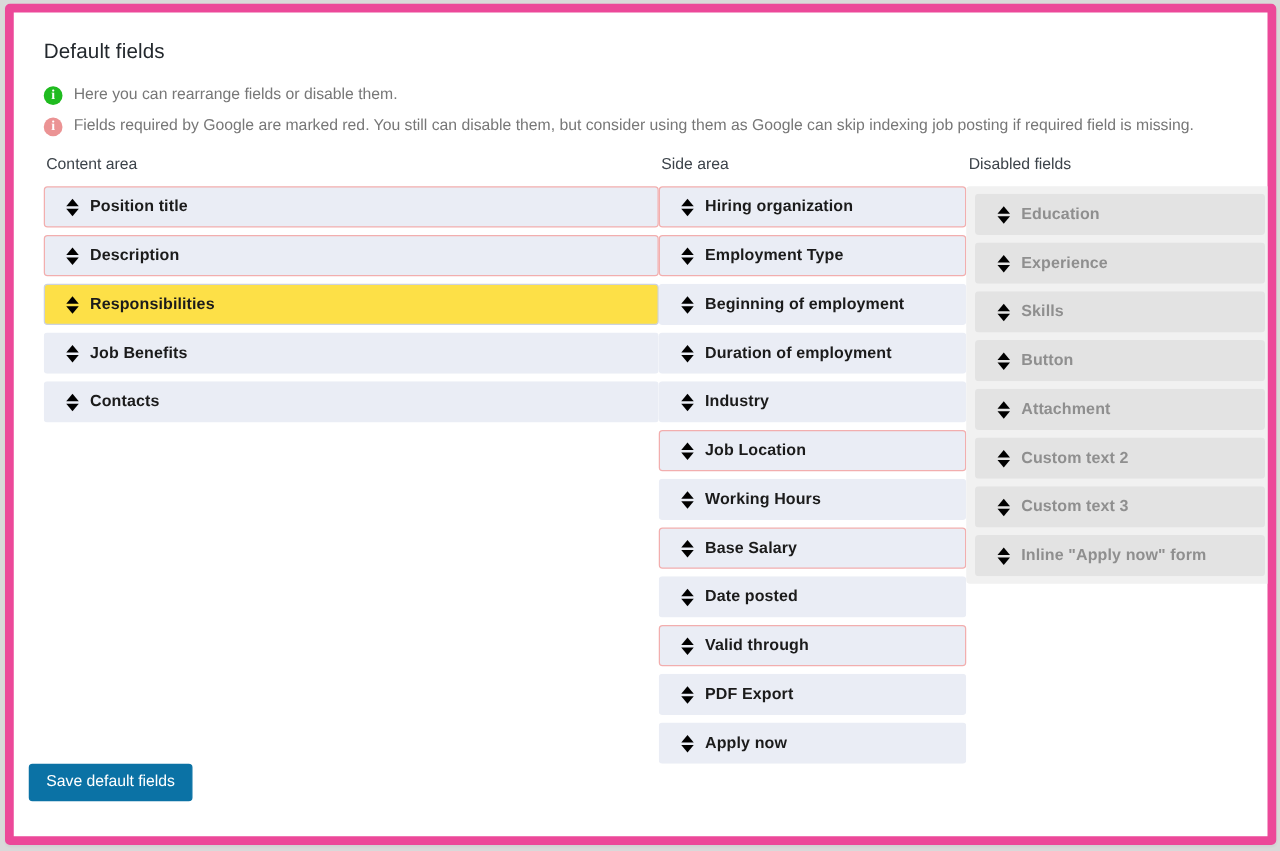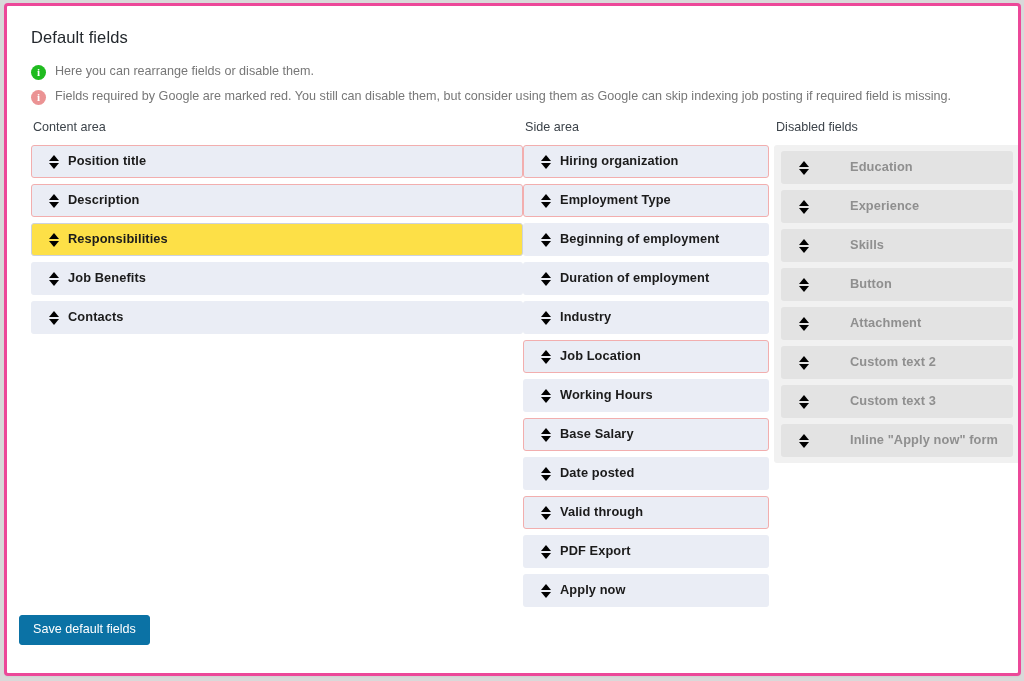--- a/index.html
+++ b/index.html
@@ -12,21 +12,21 @@
     overflow: hidden;
   }
 
   .page-card {
     position: absolute;
     left: 4px;
     top: 3px;
     width: 1017px;
     height: 673px;
     background: #ffffff;
-    border: 3px solid #ec4899;
+    border: 7px solid #ec4899;
     border-radius: 4px;
     box-shadow: 0 1px 2px rgba(0,0,0,0.04);
     overflow: hidden;
   }
 
   .inner {
     padding: 22px 24px 0 24px;
   }
 
   .page-title {
@@ -69,21 +69,21 @@
     white-space: nowrap;
   }
 
   .columns {
     display: flex;
     margin-top: 14px;
   }
 
   .col-content { width: 492px; flex: 0 0 492px; }
   .col-side    { width: 246px; flex: 0 0 246px; margin-left: 0px; }
-  .col-disabled{ width: 246px; flex: 0 0 246px; margin-left: 5px; }
+  .col-disabled{ width: 246px; flex: 0 0 246px; margin-left: 0px; }
 
   .col-head {
     font-size: 12.6px;
     color: #3c434a;
     margin-bottom: 9px;
     padding-left: 2px;
     height: 16px;
   }
 
   .dropzone {
@@ -116,21 +116,20 @@
 
   .field-item.active {
     background: #fde047;
     border: 1px solid #ccd2de;
   }
 
   .field-item.disabled {
     background: #e3e3e3;
     border: 1px solid transparent;
     cursor: move;
-    gap: 32px;
   }
 
   .handle {
     width: 15px;
     height: 20px;
     flex: 0 0 15px;
     margin-right: 7px;
     display: flex;
     flex-direction: column;
     align-items: center;

